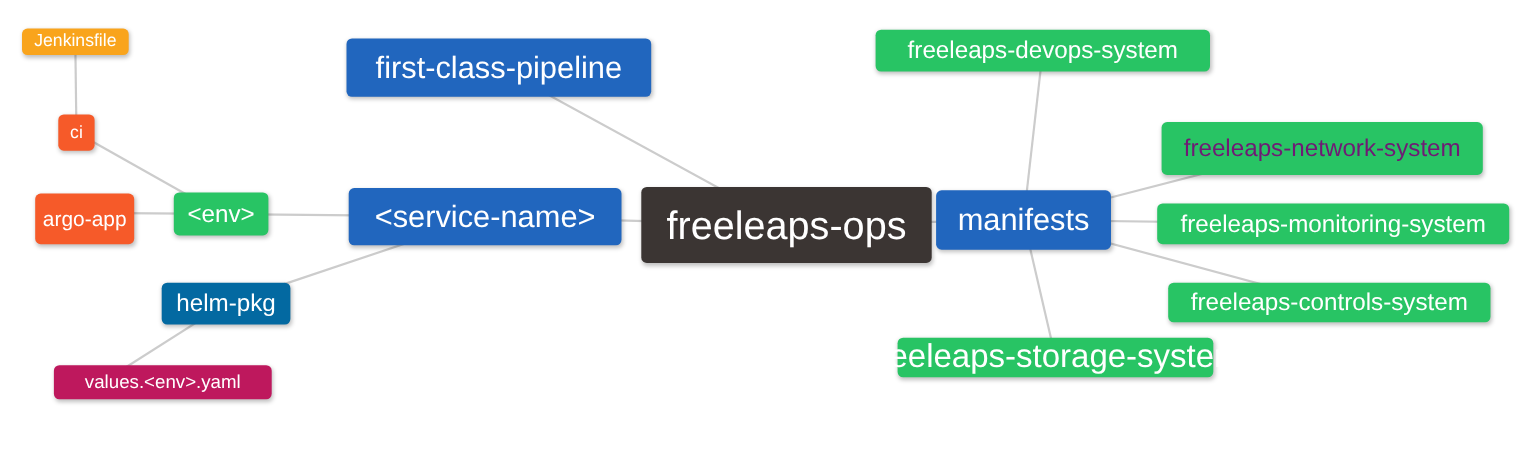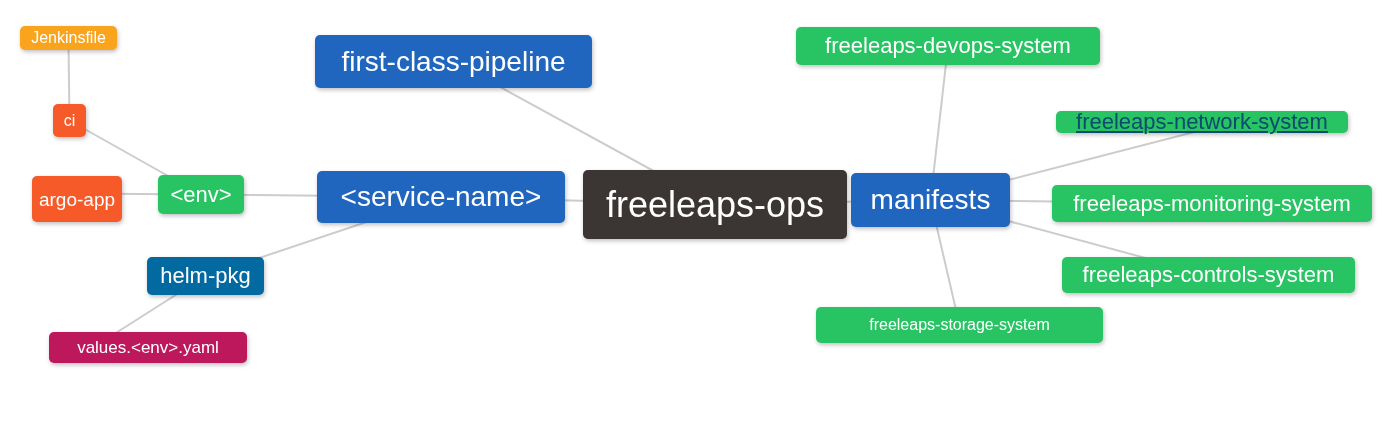--- a/index.html
+++ b/index.html
@@ -69,18 +69,18 @@
       <div class="node" style="left: 53px; top: 104px; width: 33px; height: 33px; font-size: 16px; background: rgb(246, 90, 41); color: rgb(255, 255, 255);">ci</div>
       <div class="node" style="left: 32px; top: 176px; width: 90px; height: 46px; font-size: 19px; background: rgb(246, 90, 41); color: rgb(255, 255, 255);">argo-app</div>
       <div class="node" style="left: 158px; top: 175px; width: 86px; height: 39px; font-size: 22px; background: rgb(40, 196, 100); color: rgb(255, 255, 255);">&lt;env&gt;</div>
       <div class="node" style="left: 147px; top: 257px; width: 117px; height: 38px; font-size: 22px; background: #0369a1; color: rgb(255, 255, 255);">helm-pkg</div>
       <div class="node" style="left: 8px; top: 332px; width: 198px; height: 31px; font-size: 17px; background: #be185d; color: rgb(255, 255, 255); margin-left: 41px;">values.&lt;env&gt;.yaml</div>
       <div class="node" style="left: 315px; top: 35px; width: 277px; height: 53px; font-size: 28px; background: rgb(33, 102, 190); color: rgb(255, 255, 255);">first-class-pipeline</div>
       <div class="node" style="left: 317px; top: 171px; width: 248px; height: 52px; font-size: 28px; background: rgb(33, 102, 190); color: rgb(255, 255, 255);">&lt;service-name&gt;</div>
       <div class="node" style="left: 583px; top: 170px; width: 264px; height: 69px; font-size: 36px; background: rgb(59, 53, 51); color: rgb(255, 255, 255);">freeleaps-ops</div>
       <div class="node" style="left: 851px; top: 173px; width: 159px; height: 54px; font-size: 28px; background: rgb(33, 102, 190); color: rgb(255, 255, 255);">manifests</div>
       <div class="node" style="left: 796px; top: 27px; width: 304px; height: 38px; font-size: 22px; background: rgb(40, 196, 100); color: rgb(255, 255, 255);">freeleaps-devops-system</div>
-      <div class="node" style="left: 1056px; top: 111px; width: 292px; height: 22px; font-size: 22px; background: rgb(40, 196, 100); color: #0c4a6e; text-decoration: underline;">freeleaps-network-system</div>
+      <div class="node" style="left: 1056px; top: 111px; width: 292px; height: 48px; font-size: 22px; background: rgb(40, 196, 100); color: #701a75;">freeleaps-network-system</div>
       <div class="node" style="left: 1052px; top: 185px; width: 320px; height: 37px; font-size: 22px; background: rgb(40, 196, 100); color: rgb(255, 255, 255);">freeleaps-monitoring-system</div>
       <div class="node" style="left: 1062px; top: 257px; width: 293px; height: 36px; font-size: 22px; background: rgb(40, 196, 100); color: rgb(255, 255, 255); text-align: right;">freeleaps-controls-system</div>
-      <div class="node" style="left: 816px; top: 307px; width: 287px; height: 36px; font-size: 16px; background: rgb(40, 196, 100); color: rgb(255, 255, 255);">freeleaps-storage-system</div>
+      <div class="node" style="left: 816px; top: 307px; width: 287px; height: 36px; font-size: 30px; background: rgb(40, 196, 100); color: rgb(255, 255, 255);">freeleaps-storage-system</div>
     </div>
 </div>
 
 </body></html>

